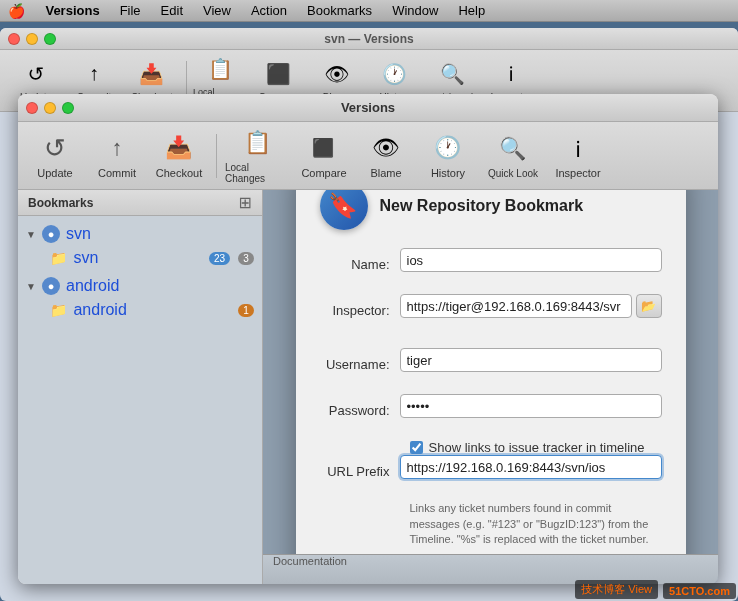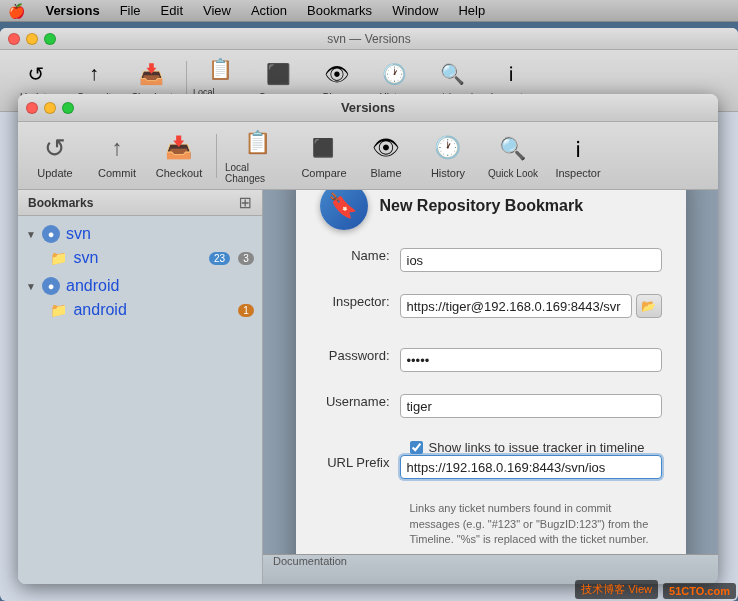--- a/index.html
+++ b/index.html
@@ -276,21 +276,21 @@
     }
     .dialog-title {
       font-size: 16px;
       font-weight: 600;
       color: #222;
     }
 
     
     .form-row {
       display: flex;
-      align-items: flex-start;
+      align-items: flex-end;
       margin-bottom: 22px;
     }
     .form-label {
       width: 80px;
       font-size: 13px;
       color: #333;
       text-align: right;
       padding-right: 10px;
       flex-shrink: 0;
     }
@@ -438,21 +438,21 @@
   <span class="menu-bar-item">Help</span>
 </div>
 
 <div class="bg-window">
   <div style="height:22px; background:linear-gradient(to bottom,#e0e0e0,#c8c8c8); border-radius:6px 6px 0 0; display:flex; align-items:center; padding:0 8px; border-bottom:1px solid #aaa;">
     <div class="traffic-lights">
       <div class="traffic-light tl-close"></div>
       <div class="traffic-light tl-min"></div>
       <div class="traffic-light tl-max"></div>
     </div>
-    <span style="position:absolute;left:50%;transform:translateX(-50%);font-size:12px;color:#555;">svn — Versions</span>
+    <span style="position:absolute;left:50%;transform:translateX(-50%);font-size:12px;color:#555;font-weight:bold;">svn — Versions</span>
   </div>
 
   <div style="height:62px;background:linear-gradient(to bottom,#dcdcdc,#c8c8c8);border-bottom:1px solid #aaa;display:flex;align-items:center;padding:0 8px;gap:2px;">
     <div class="bg-tb-btn">
       <div class="bg-tb-icon">↺</div>
       <span class="bg-tb-label">Update</span>
     </div>
     <div class="bg-tb-btn">
       <div class="bg-tb-icon">↑</div>
       <span class="bg-tb-label">Commit</span>
@@ -602,27 +602,27 @@
               <input class="form-input location-input" type="text" value="https://tiger@192.168.0.169:8443/svr" style="">
               <div class="browse-btn">
                 <span>📂</span>
               </div>
             </div>
           </div>
 
           <div style="height:8px;"></div>
 
           <div class="form-row">
+            <span class="form-label">Username:</span>
+            <input class="form-input" type="text" value="tiger" style="">
+          </div>
+
+          <div class="form-row">
             <span class="form-label">Password:</span>
             <input class="form-input" type="password" value="tiger" style="">
-          </div>
-
-          <div class="form-row">
-            <span class="form-label">Username:</span>
-            <input class="form-input" type="text" value="tiger" style="">
           </div>
 
           <div class="checkbox-row">
             <input type="checkbox" checked="" style="">
             <span class="checkbox-label">Show links to issue tracker in timeline</span>
           </div>
 
           <div class="form-row">
             <span class="form-label">URL Prefix</span>
             <input class="form-input highlighted" type="text" value="https://192.168.0.169:8443/svn/ios" style="border-color: rgb(68, 136, 204); box-shadow: rgba(68, 136, 204, 0.4) 0px 0px 0px 2px;">

